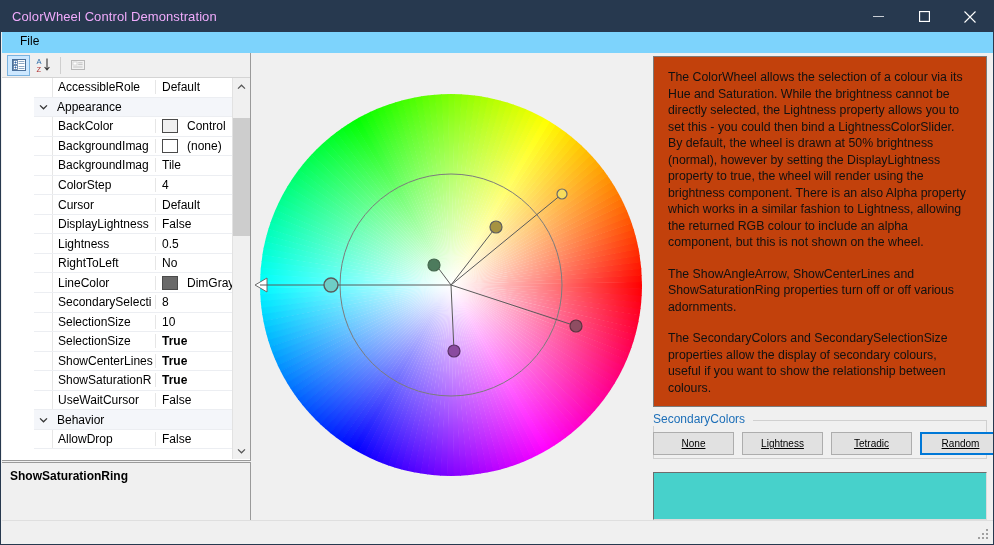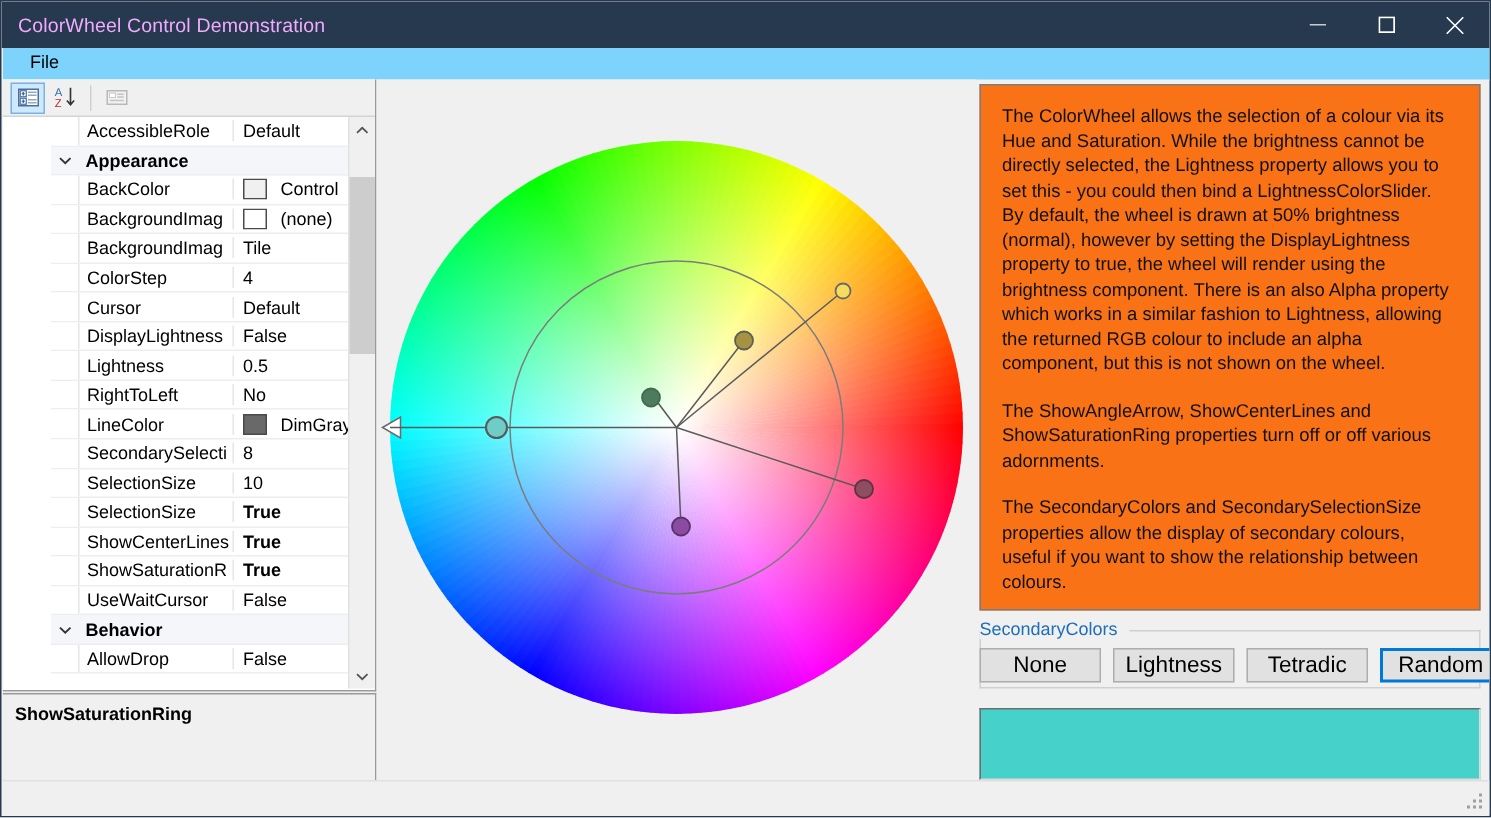--- a/index.html
+++ b/index.html
@@ -105,21 +105,21 @@
     font-size: 12px;
   }
   .pg-row .gutter {
     width: 18px; min-width: 18px; height: 100%;
     background: #ffffff;
     border-right: 1px solid #e6e6e6;
     display: flex; align-items: center; justify-content: center;
   }
   .pg-row.cat {
     background: #f4f6fa;
-    font-weight: bold;
+    font-weight: normal;
   }
   .pg-row.cat .gutter { background: #f4f6fa; border-right: none; }
   .pg-name {
     width: 103px; min-width: 103px;
     padding-left: 5px;
     box-sizing: border-box;
     overflow: hidden; white-space: nowrap;
     border-right: 1px solid #e6e6e6;
   }
   .pg-row.cat .pg-name { border-right: none; width: auto; }
@@ -174,21 +174,21 @@
   .wheel-pane {
     position: absolute; left: 250px; top: 52px;
     width: 400px; height: 469px;
     background: #f0f0f0;
   }
 
   
   .desc-box {
     position: absolute; left: 652px; top: 55px;
     width: 334px; height: 351px;
-    background: #f97316;
+    background: #c2410c;
     border: 1px solid #7c7c7c;
     box-sizing: border-box;
     padding: 12px 14px 10px 14px;
     font-size: 12.3px;
     line-height: 16.5px;
     color: #111;
     overflow: hidden;
   }
   .desc-box p { margin: 0 0 15px 0; }
   .desc-box p:last-child { margin-bottom: 0; }
@@ -216,24 +216,25 @@
   .btn-row {
     position: absolute; left: 0; top: 19px;
     display: flex; gap: 8px;
   }
   .btn {
     width: 81px; height: 23px;
     background: #e1e1e1;
     border: 1px solid #adadad;
     box-sizing: border-box;
     font-family: "Liberation Sans", sans-serif;
-    font-size: 15px;
+    font-size: 10px;
     color: #000;
     display: flex; align-items: center; justify-content: center;
     cursor: default;
+    text-decoration: underline;
   }
   .btn.focused {
     border: 2px solid #0078d7;
   }
 
   .color-preview {
     position: absolute; left: 652px; top: 471px;
     width: 334px; height: 48px;
     box-sizing: border-box;
     border: 1px solid #6d6d6d;

